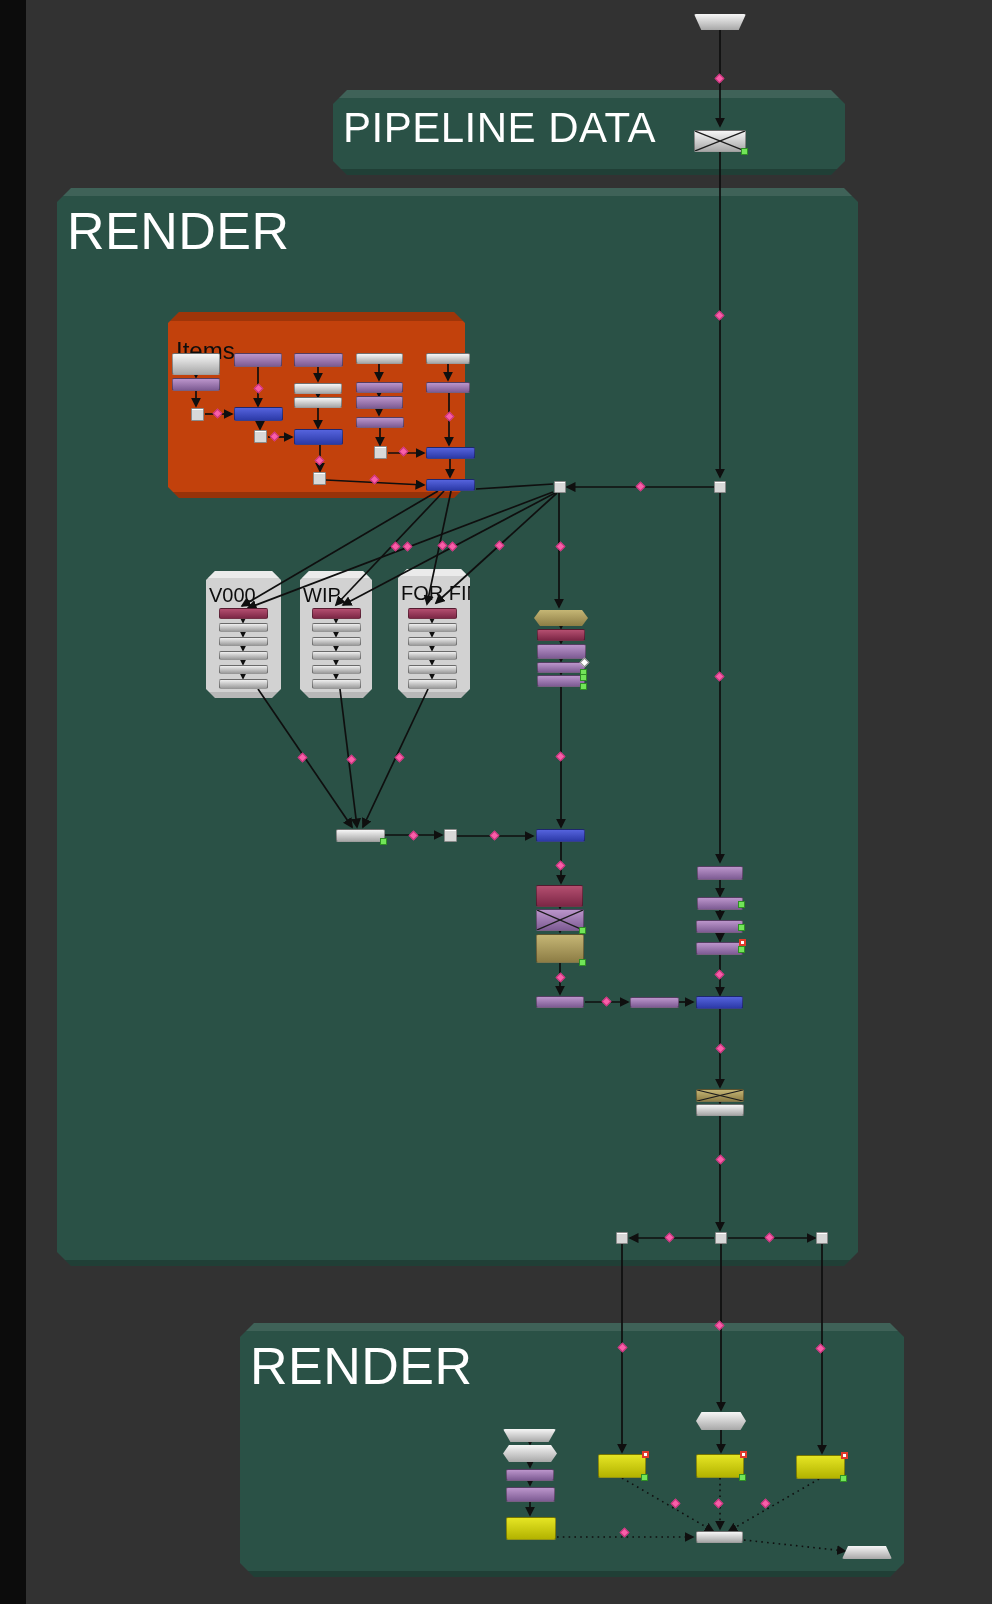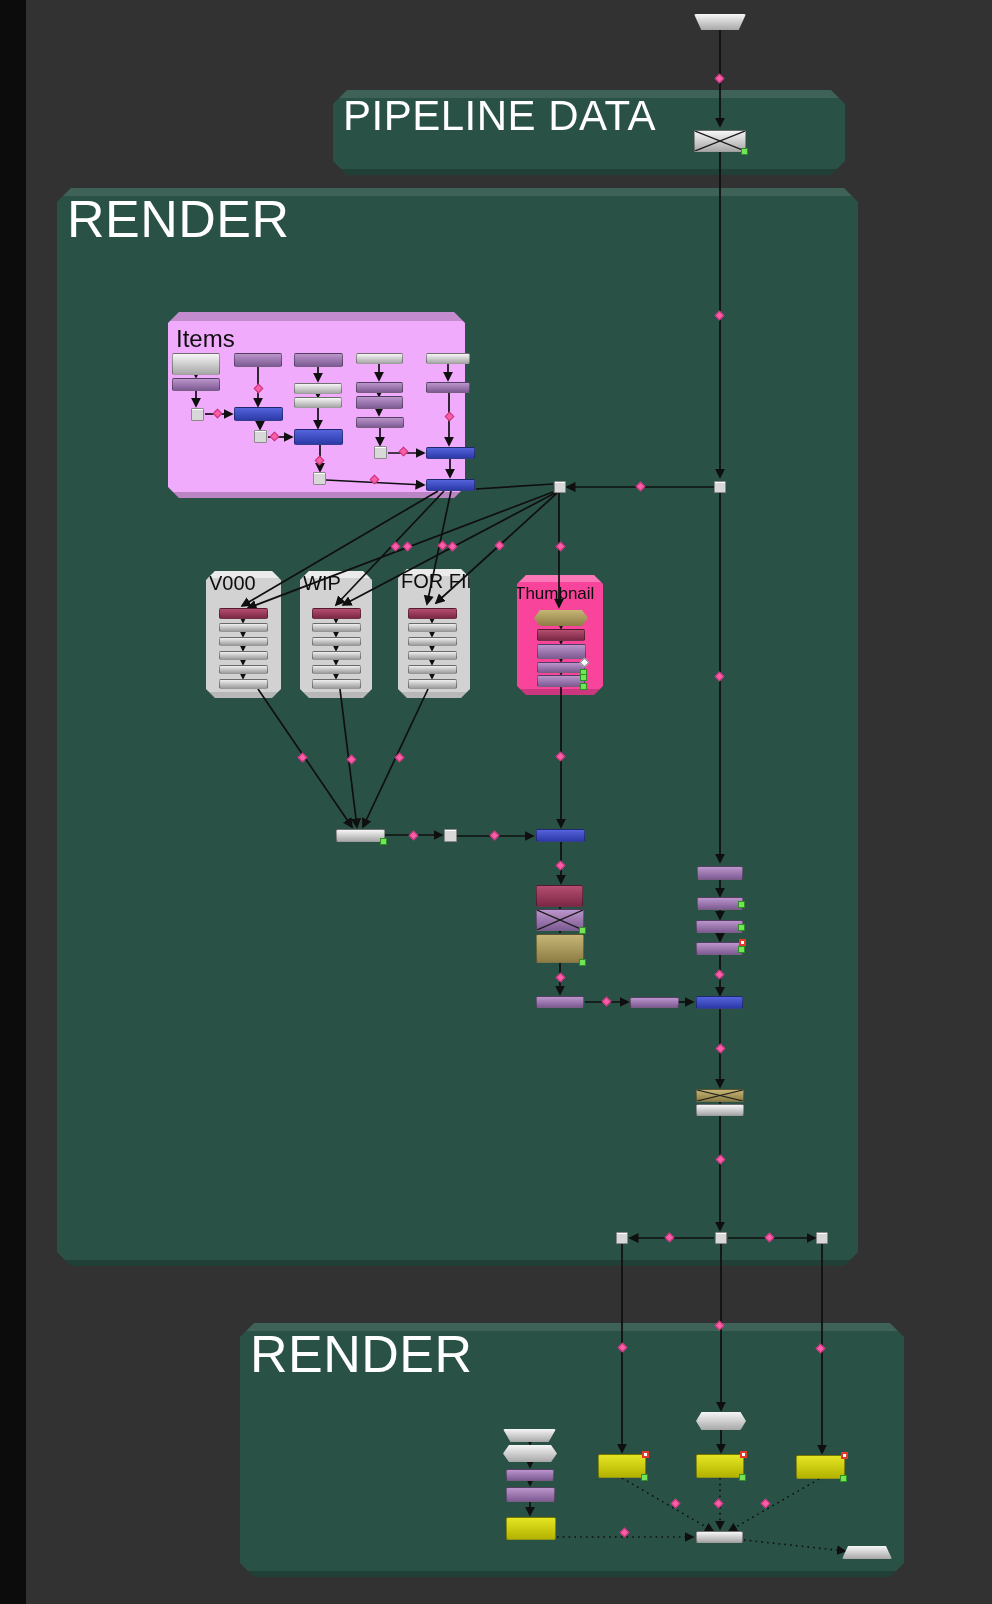--- a/index.html
+++ b/index.html
@@ -5,33 +5,33 @@
   html,body{margin:0;padding:0;background:#2e2e2e;}
   #canvas{position:relative;width:992px;height:1604px;background:#323232;overflow:hidden;
           font-family:"Liberation Sans", sans-serif;}
   #left-edge{position:absolute;left:0;top:0;width:26px;height:1604px;background:#0c0c0c;z-index:0;}
 
   
   .group{position:absolute;z-index:1;box-sizing:border-box;}
   .group:before{content:"";position:absolute;left:0;top:0;right:0;height:8px;background:rgba(255,255,255,.10);}
   .group:after{content:"";position:absolute;left:0;bottom:0;right:0;height:6px;background:rgba(0,0,0,.22);}
   .g-green{background:#2a5146;clip-path:polygon(14px 0,calc(100% - 14px) 0,100% 14px,100% calc(100% - 14px),calc(100% - 14px) 100%,14px 100%,0 calc(100% - 14px),0 14px);}
-  .g-dark{background:#f0abfc;clip-path:polygon(11px 0,calc(100% - 11px) 0,100% 11px,100% calc(100% - 11px),calc(100% - 11px) 100%,11px 100%,0 calc(100% - 11px),0 11px);}
+  .g-dark{background:#c2410c;clip-path:polygon(11px 0,calc(100% - 11px) 0,100% 11px,100% calc(100% - 11px),calc(100% - 11px) 100%,11px 100%,0 calc(100% - 11px),0 11px);}
   .g-dark:before{background:rgba(0,0,0,.18);height:9px;}
   .g-light{background:#d2d2d2;clip-path:polygon(9px 0,calc(100% - 9px) 0,100% 9px,100% calc(100% - 9px),calc(100% - 9px) 100%,9px 100%,0 calc(100% - 9px),0 9px);}
   .g-light:before{background:rgba(255,255,255,.55);height:7px;}
   .g-light:after{background:rgba(0,0,0,.12);}
   .g-pink{background:#f8449b;clip-path:polygon(9px 0,calc(100% - 9px) 0,100% 9px,100% calc(100% - 9px),calc(100% - 9px) 100%,9px 100%,0 calc(100% - 9px),0 9px);}
   .g-pink:before{background:rgba(255,255,255,.28);height:7px;}
   .g-pink:after{background:rgba(0,0,0,.18);}
   .g-orange{background:#eb9b58;clip-path:polygon(11px 0,calc(100% - 11px) 0,100% 11px,100% calc(100% - 11px),calc(100% - 11px) 100%,11px 100%,0 calc(100% - 11px),0 11px);}
   .g-orange:before{background:rgba(255,255,255,.25);height:7px;}
   .g-orange:after{background:rgba(0,0,0,.15);}
 
-  .group-label{position:absolute;white-space:nowrap;line-height:1.05;letter-spacing:.5px;}
+  .group-label{position:absolute;white-space:nowrap;line-height:1.05;letter-spacing:.5px;margin-top:12px;}
   .g-green > .group-label{color:#fff;left:10px;top:4px;}
   .g-dark  > .group-label{color:#0d0d0d;left:8px;top:14px;letter-spacing:0;}
   .g-light > .group-label{color:#0d0d0d;left:3px;top:2px;letter-spacing:0;}
   .g-pink  > .group-label{color:#0d0d0d;left:-2px;top:10px;letter-spacing:0;}
   .g-orange> .group-label{color:#0d0d0d;left:5px;top:6px;letter-spacing:0;}
 
   
   #wires{position:absolute;left:0;top:0;z-index:2;pointer-events:none;}
   #wires line{stroke:#0f0f0f;stroke-width:1.7;}
   #wires line.dotted{stroke-dasharray:1.6 4.2;stroke-width:1.6;}
@@ -84,23 +84,20 @@
       <span class="group-label" style="font-size: 24px;">Items</span>
     </div>
     <div class="group g-light" style="left: 206px; top: 571px; width: 75px; height: 127px;">
       <span class="group-label" style="font-size: 20px;">V000</span>
     </div>
     <div class="group g-light" style="left: 300px; top: 571px; width: 72px; height: 127px;">
       <span class="group-label" style="font-size: 20px;">WIP</span>
     </div>
     <div class="group g-light" style="left: 398px; top: 569px; width: 72px; height: 129px;">
       <span class="group-label" style="font-size: 20px;">FOR FINAL</span>
-    </div>
-    <div class="group g-pink" style="left: 517px; top: 575px; width: 86px; height: 120px;">
-      <span class="group-label" style="font-size: 17px;">Thumbnail</span>
     </div>
     <svg id="wires" width="992" height="1604">
       <defs>
         <marker id="arrow" markerWidth="7" markerHeight="7" refX="5" refY="3" orient="auto">
           <path d="M0,0 L6,3 L0,6 Z" fill="#0f0f0f"></path>
         </marker>
       </defs>
       <line x1="720" y1="30" x2="720" y2="126" marker-end="url(#arrow)"></line>
       <line x1="720" y1="152" x2="720" y2="477" marker-end="url(#arrow)"></line>
       <line x1="714" y1="487" x2="567" y2="487" marker-end="url(#arrow)"></line>

